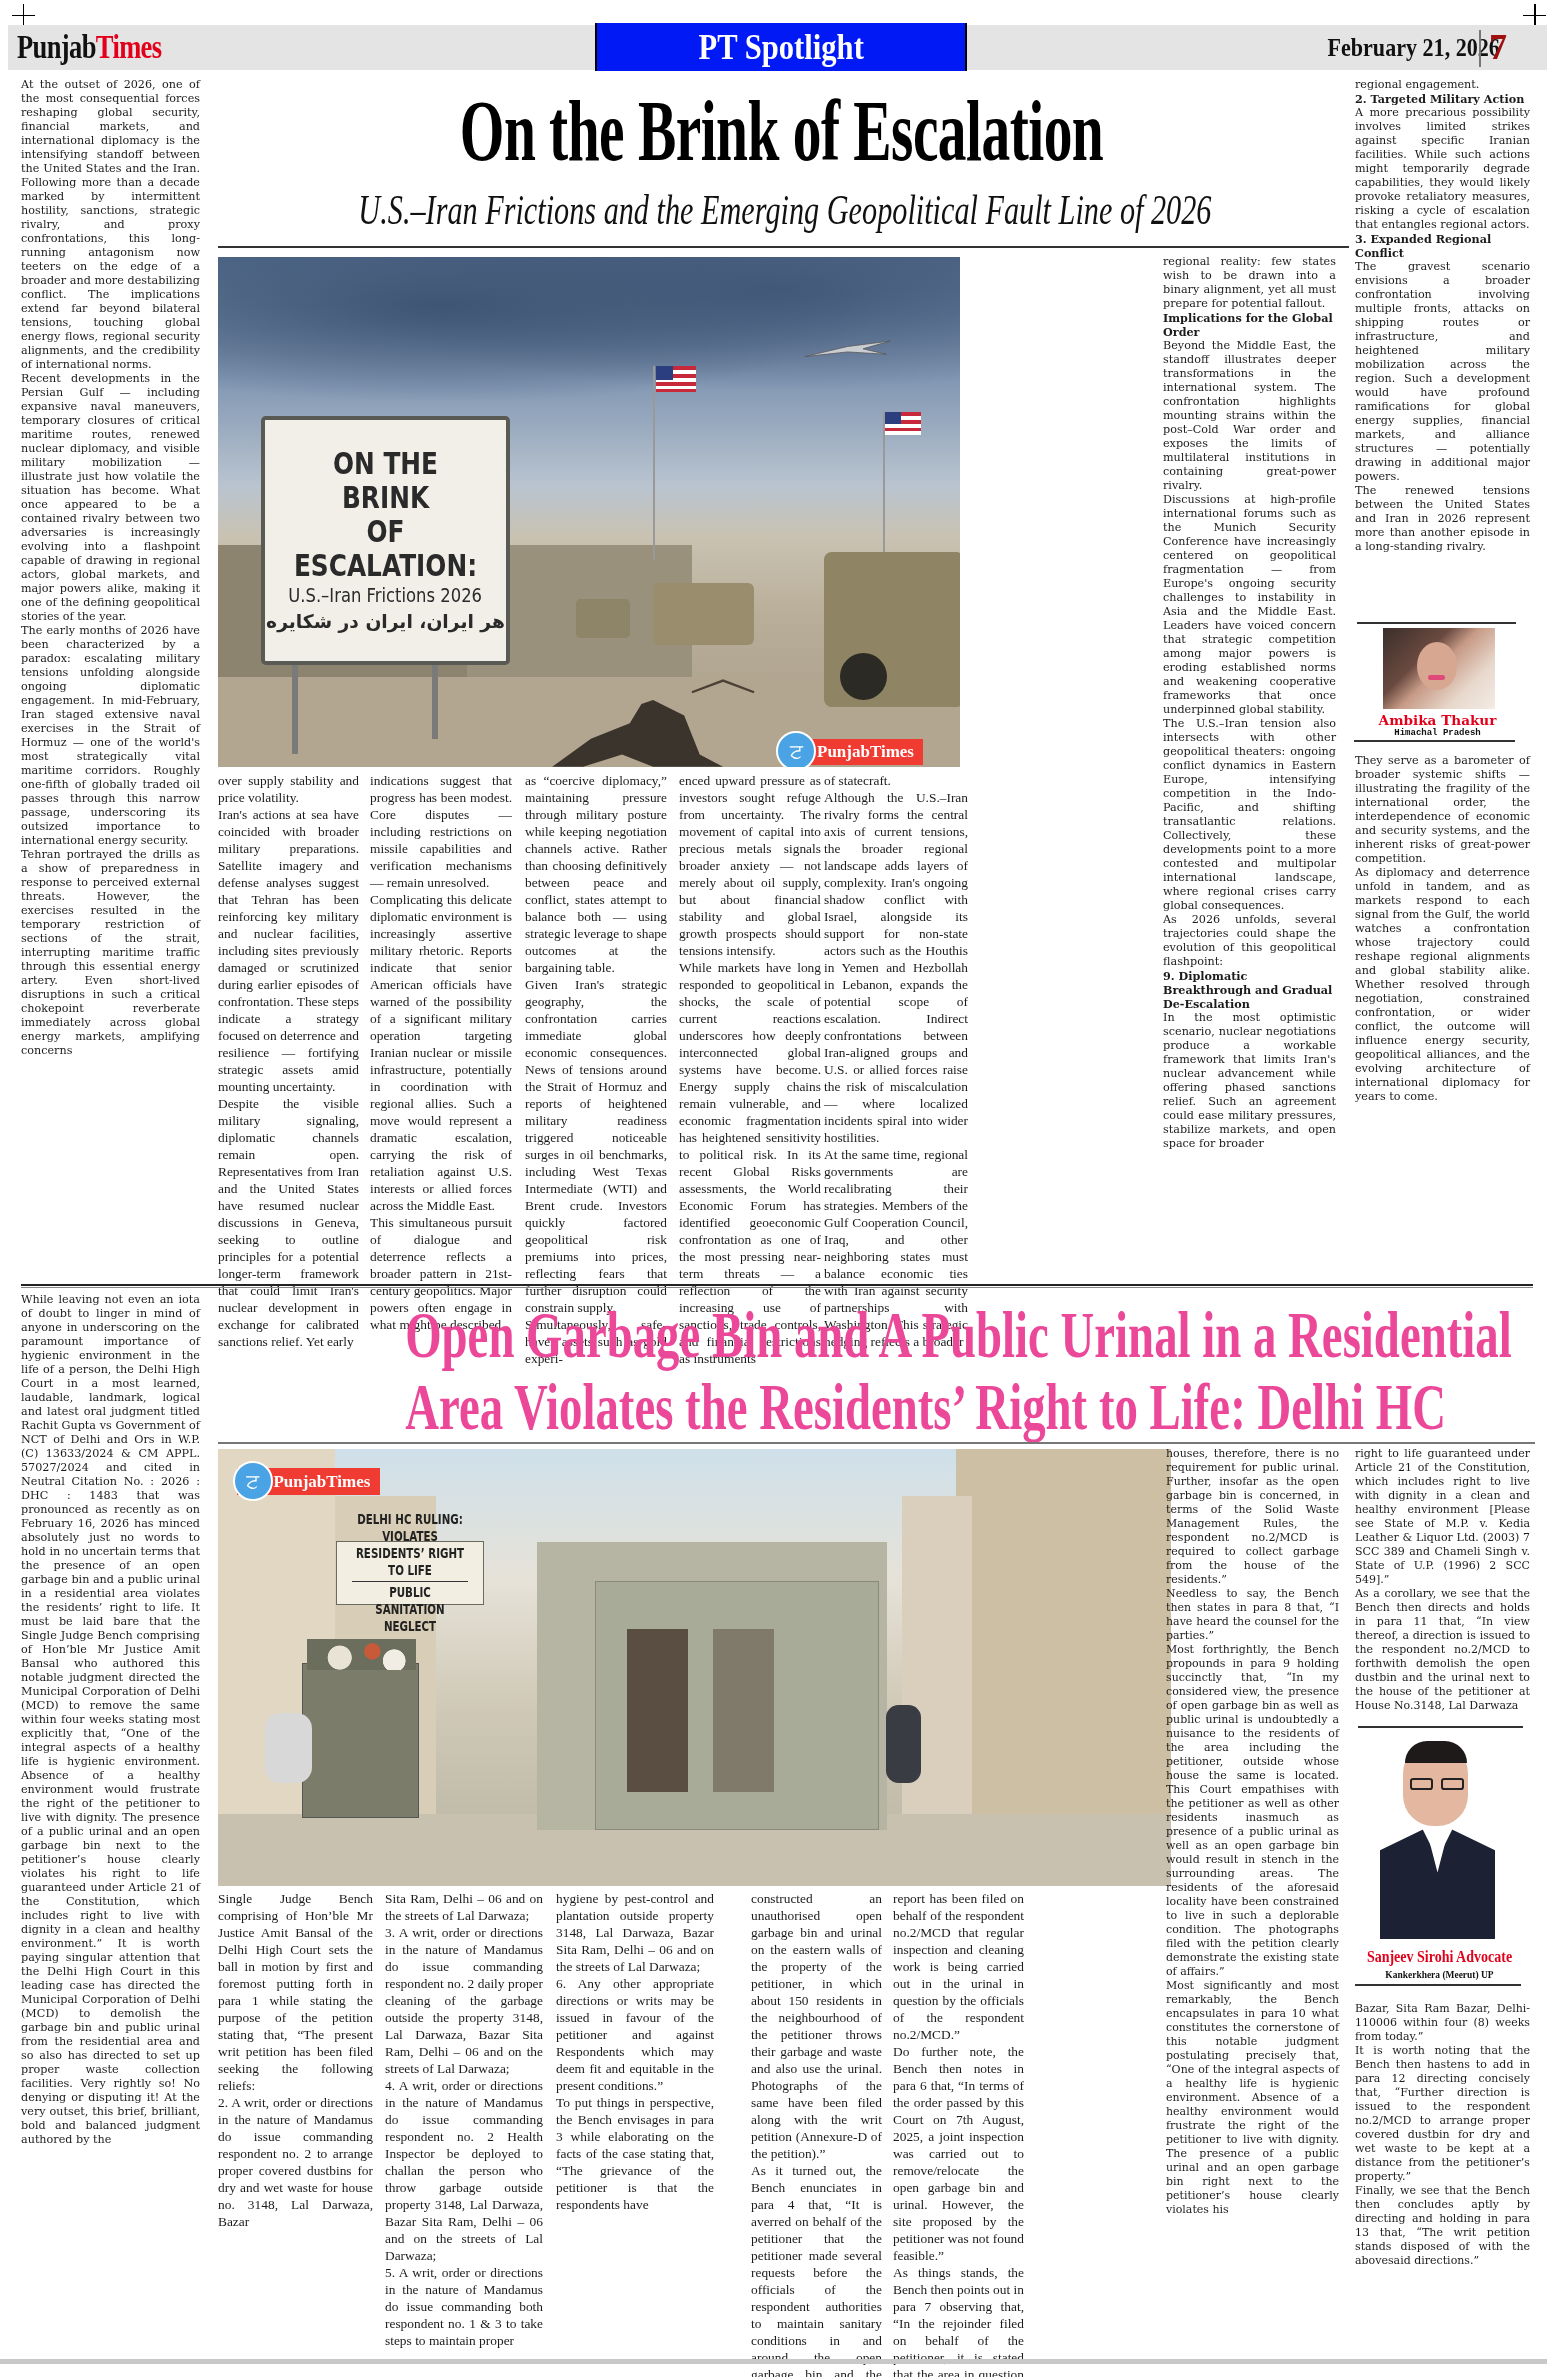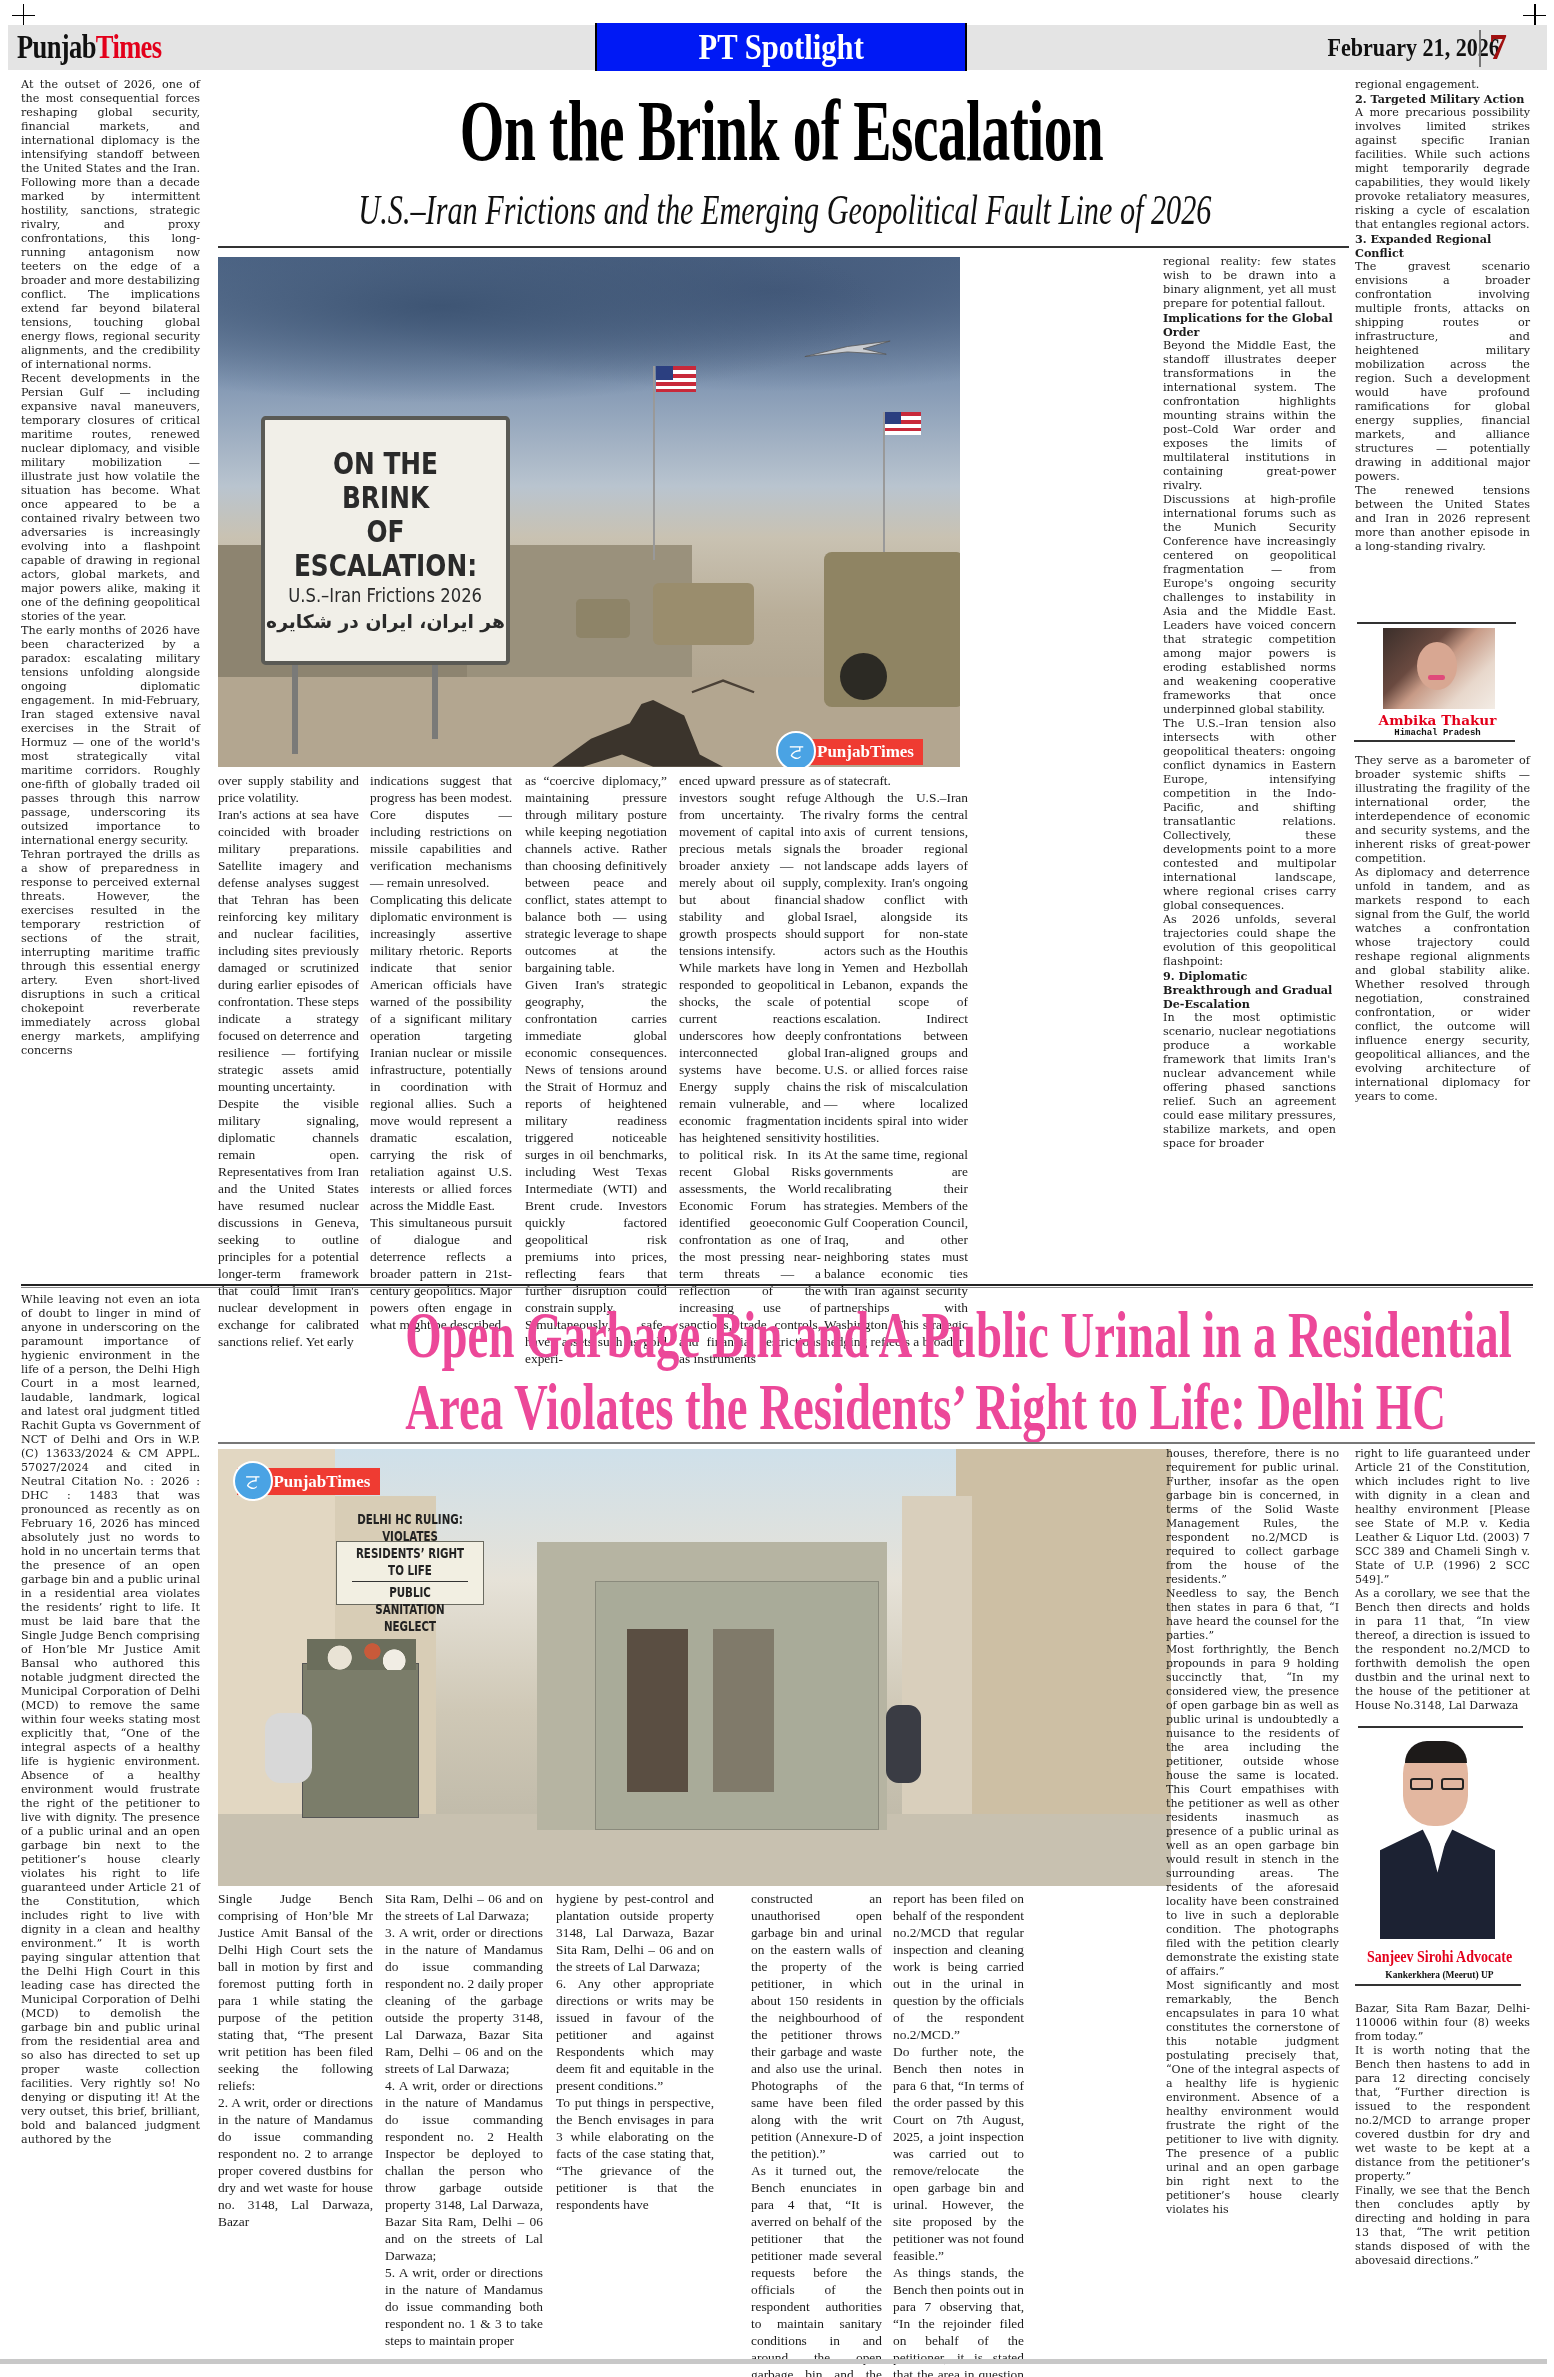--- a/index.html
+++ b/index.html
@@ -254,21 +254,21 @@
     <p>As it turned out, the Bench enunciates in para 4 that, “It is averred on behalf of the petitioner that the petitioner made several requests before the officials of the respondent authorities to maintain sanitary conditions in and around the open garbage bin and the public urinal. Till date, no action has been taken in this regard.”</p>
   </div>
 <div class="col col2" style="left:893px;top:1890px;width:131px;height:466px;">
     <p>report has been filed on behalf of the respondent no.2/MCD that regular inspection and cleaning work is being carried out in the urinal in question by the officials of the respondent no.2/MCD.”</p>
     <p>Do further note, the Bench then notes in para 6 that, “In terms of the order passed by this Court on 7th August, 2025, a joint inspection was carried out to remove/relocate the open garbage bin and urinal. However, the site proposed by the petitioner was not found feasible.”</p>
     <p>As things stands, the Bench then points out in para 7 observing that, “In the rejoinder filed on behalf of the petitioner, it is stated that the area in question is residential and all residents are expected to have toilet in their own</p>
   </div>
 <div class="col col2" style="left:1034px;top:1447px;width:0px;height:0px;"></div>
 <div class="col" style="left:1166px;top:1447px;width:173px;height:909px;font-size:11px;line-height:14px;">
     <p>houses, therefore, there is no requirement for public urinal. Further, insofar as the open garbage bin is concerned, in terms of the Solid Waste Management Rules, the respondent no.2/MCD is required to collect garbage from the house of the residents.”</p>
-    <p>Needless to say, the Bench then states in para 6 that, “I have heard the counsel for the parties.”</p>
+    <p>Needless to say, the Bench then states in para 8 that, “I have heard the counsel for the parties.”</p>
     <p>Most forthrightly, the Bench propounds in para 9 holding succinctly that, “In my considered view, the presence of open garbage bin as well as public urinal is undoubtedly a nuisance to the residents of the area including the petitioner, outside whose house the same is located. This Court empathises with the petitioner as well as other residents inasmuch as presence of a public urinal as well as an open garbage bin would result in stench in the surrounding areas. The residents of the aforesaid locality have been constrained to live in such a deplorable condition. The photographs filed with the petition clearly demonstrate the existing state of affairs.”</p>
     <p>Most significantly and most remarkably, the Bench encapsulates in para 10 what constitutes the cornerstone of this notable judgment postulating precisely that, “One of the integral aspects of a healthy life is hygienic environment. Absence of a healthy environment would frustrate the right of the petitioner to live with dignity. The presence of a public urinal and an open garbage bin right next to the petitioner’s house clearly violates his</p>
   </div>
 <div class="col" style="left:1355px;top:1447px;width:175px;height:272px;font-size:11px;line-height:14px;">
     <p>right to life guaranteed under Article 21 of the Constitution, which includes right to live with dignity in a clean and healthy environment [Please see State of M.P. v. Kedia Leather &amp; Liquor Ltd. (2003) 7 SCC 389 and Chameli Singh v. State of U.P. (1996) 2 SCC 549].”</p>
     <p>As a corollary, we see that the Bench then directs and holds in para 11 that, “In view thereof, a direction is issued to the respondent no.2/MCD to forthwith demolish the open dustbin and the urinal next to the house of the petitioner at House No.3148, Lal Darwaza</p>
   </div>
 
 <div class="thin-rule" style="left:1358px;top:1726px;width:165px;height:1.6px;background:#333;"></div>
 <div class="author-photo" style="left:1380px;top:1741px;width:115px;height:198px;background:#ffffff;">

